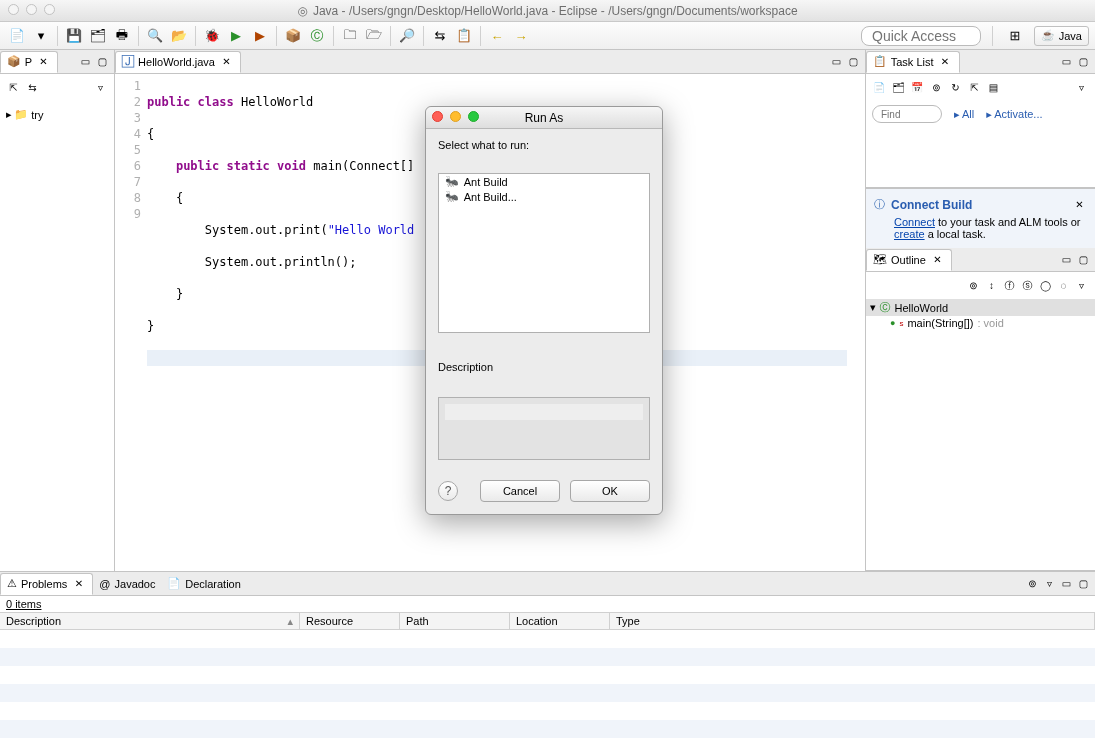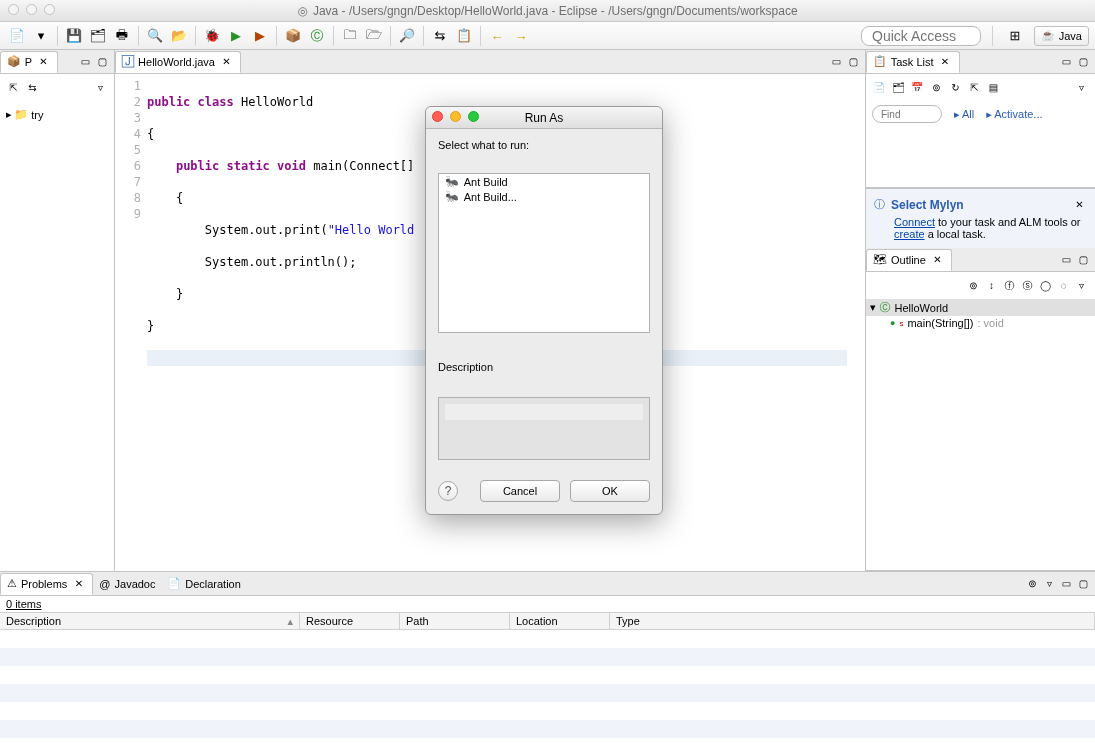--- a/index.html
+++ b/index.html
@@ -210,21 +210,21 @@
       <div class="taskfind">
         <input placeholder="Find" style="">
         <span style="color:#2a5db0">▸ <span>All</span></span>
         <span style="color:#2a5db0">▸ <span>Activate...</span></span>
       </div>
       <div style="height:60px;"></div>
     </div>
     <div class="mylyn">
       <div style="display:flex;gap:6px;align-items:center;">
         <span style="color:#3a6db5">ⓘ</span>
-        <b style="color:#2a5db0;font-size:12px;">Select Mylyn</b>
+        <b style="color:#2a5db0;font-size:12px;">Connect Build</b>
         <span class="smico" style="margin-left:auto">✕</span>
       </div>
       <div style="padding:4px 0 0 20px;">
         <span class="link">Connect</span><span> to your task and ALM tools or </span><span class="link">create</span><span> a local task.</span>
       </div>
     </div>
     <div class="panel" style="flex:1;">
       <div class="panel-hdr">
         <div class="tab active">
           <span>🗺</span>

